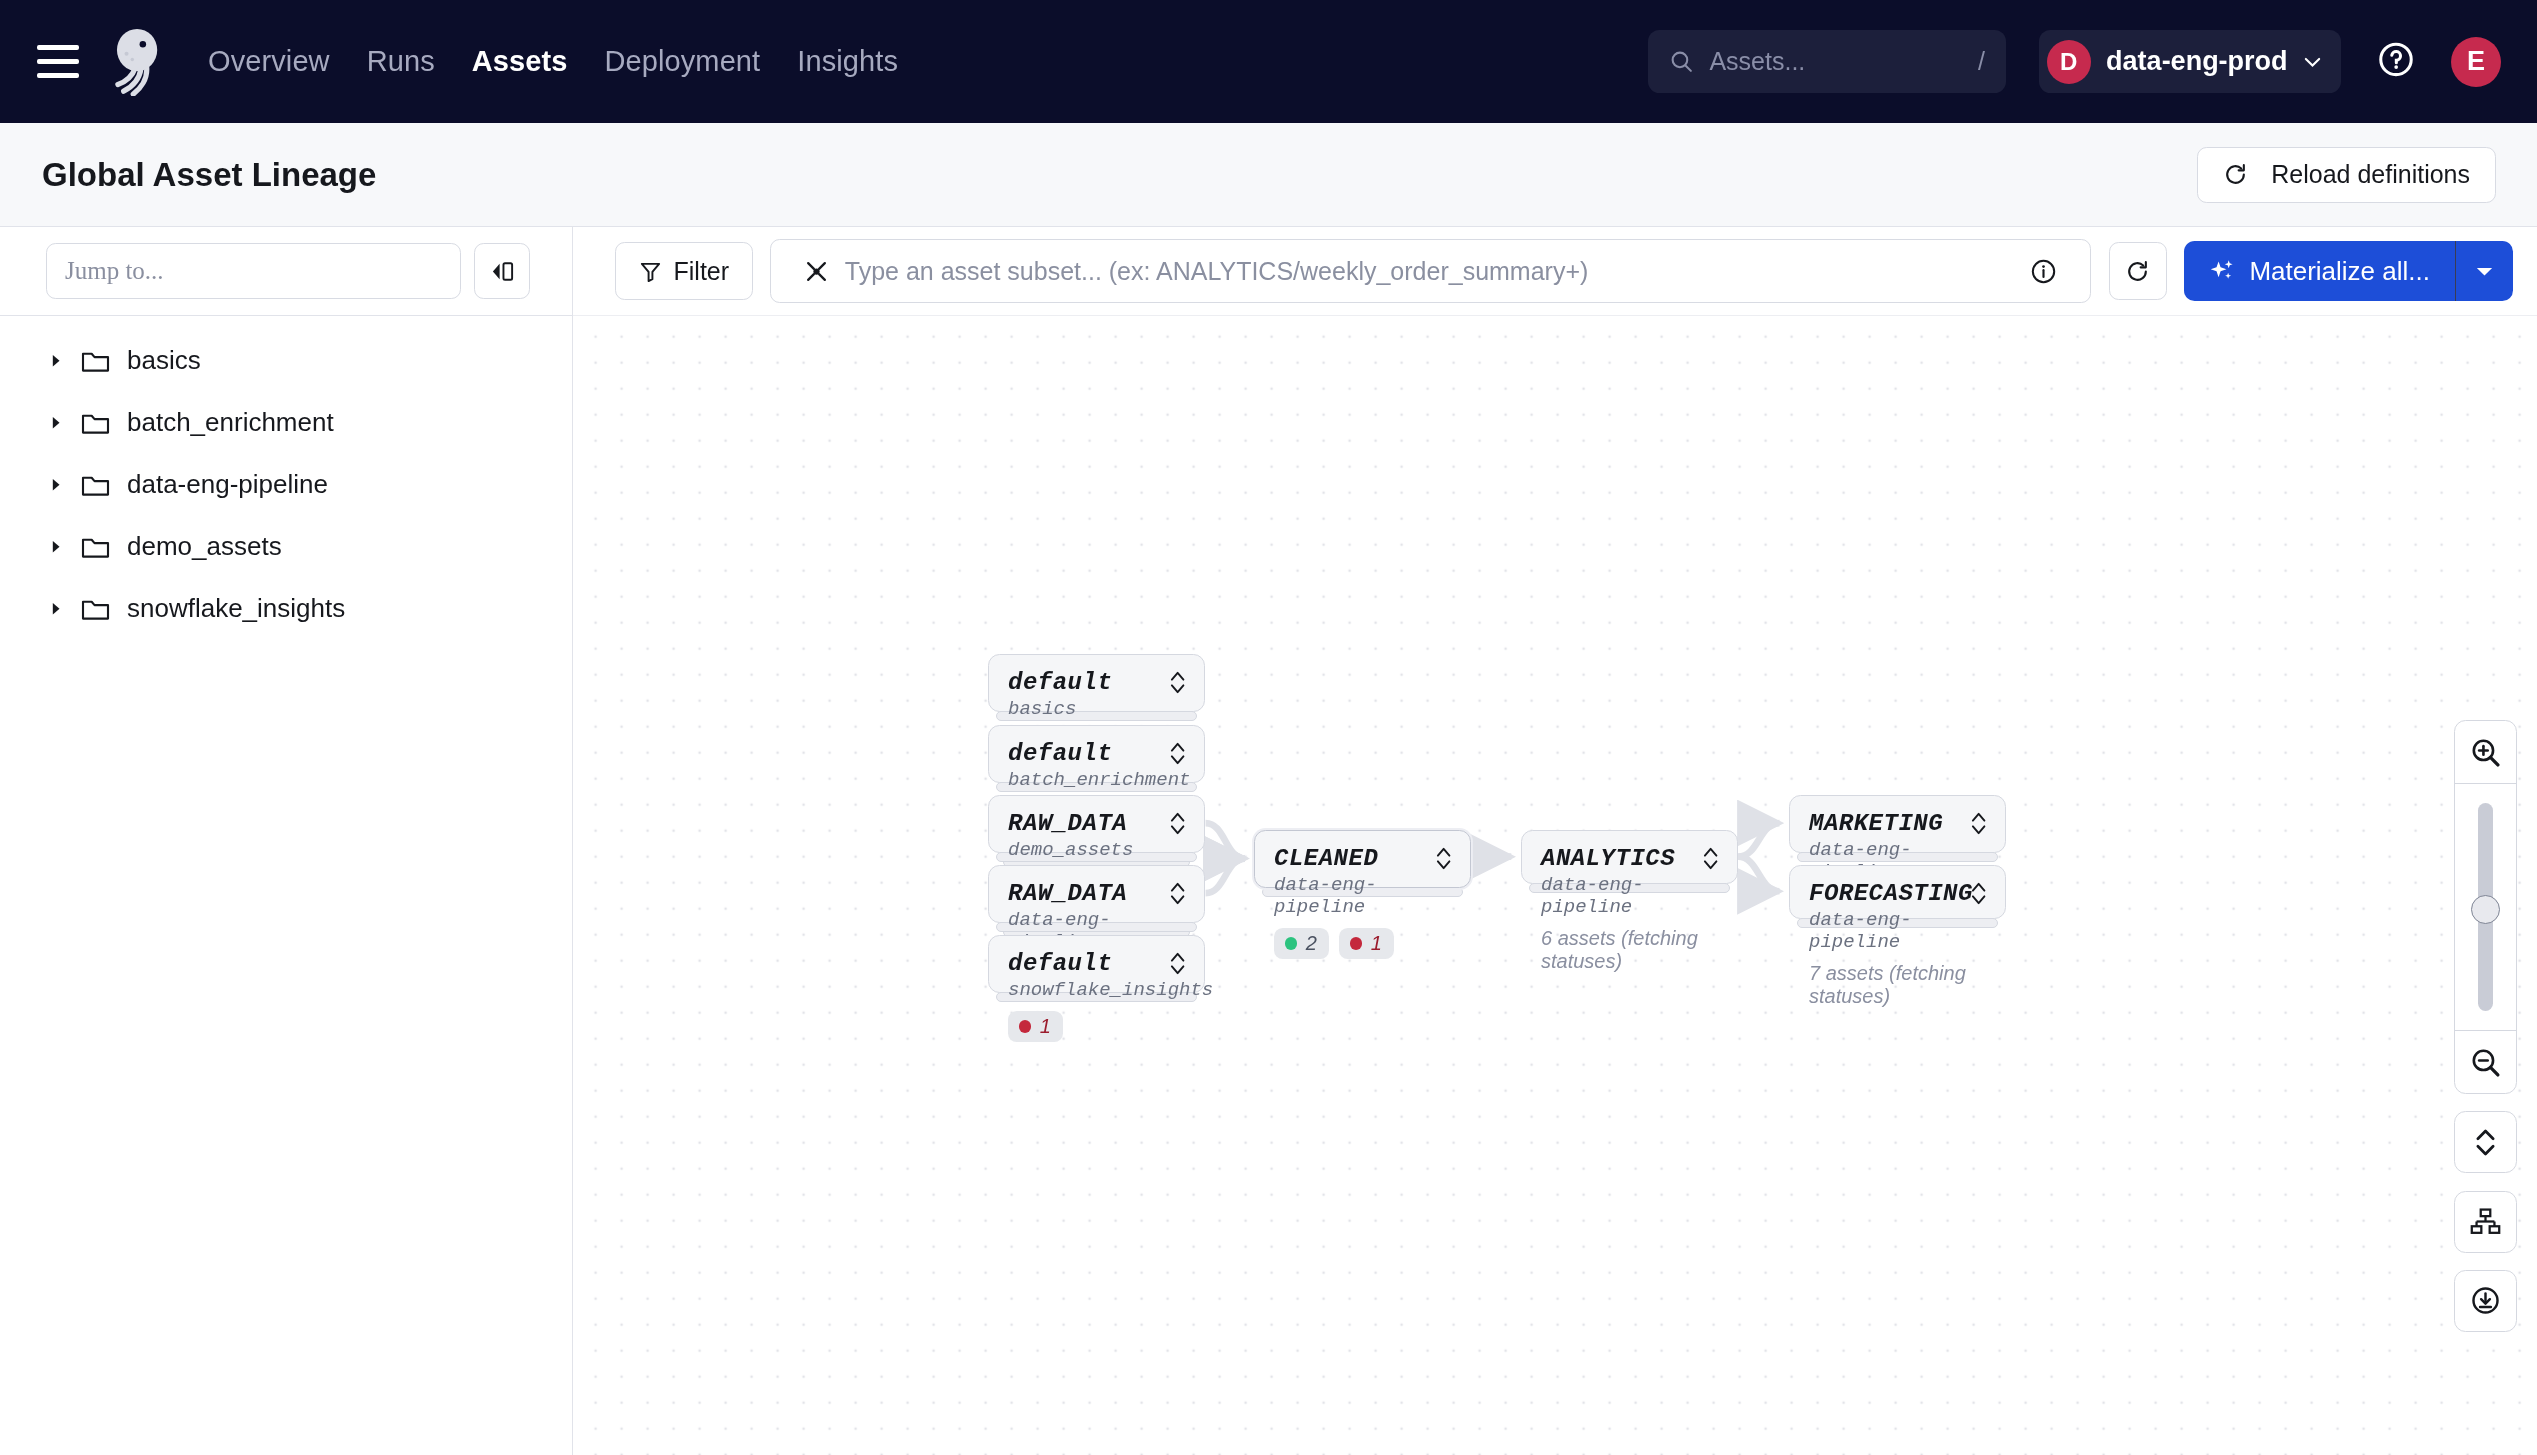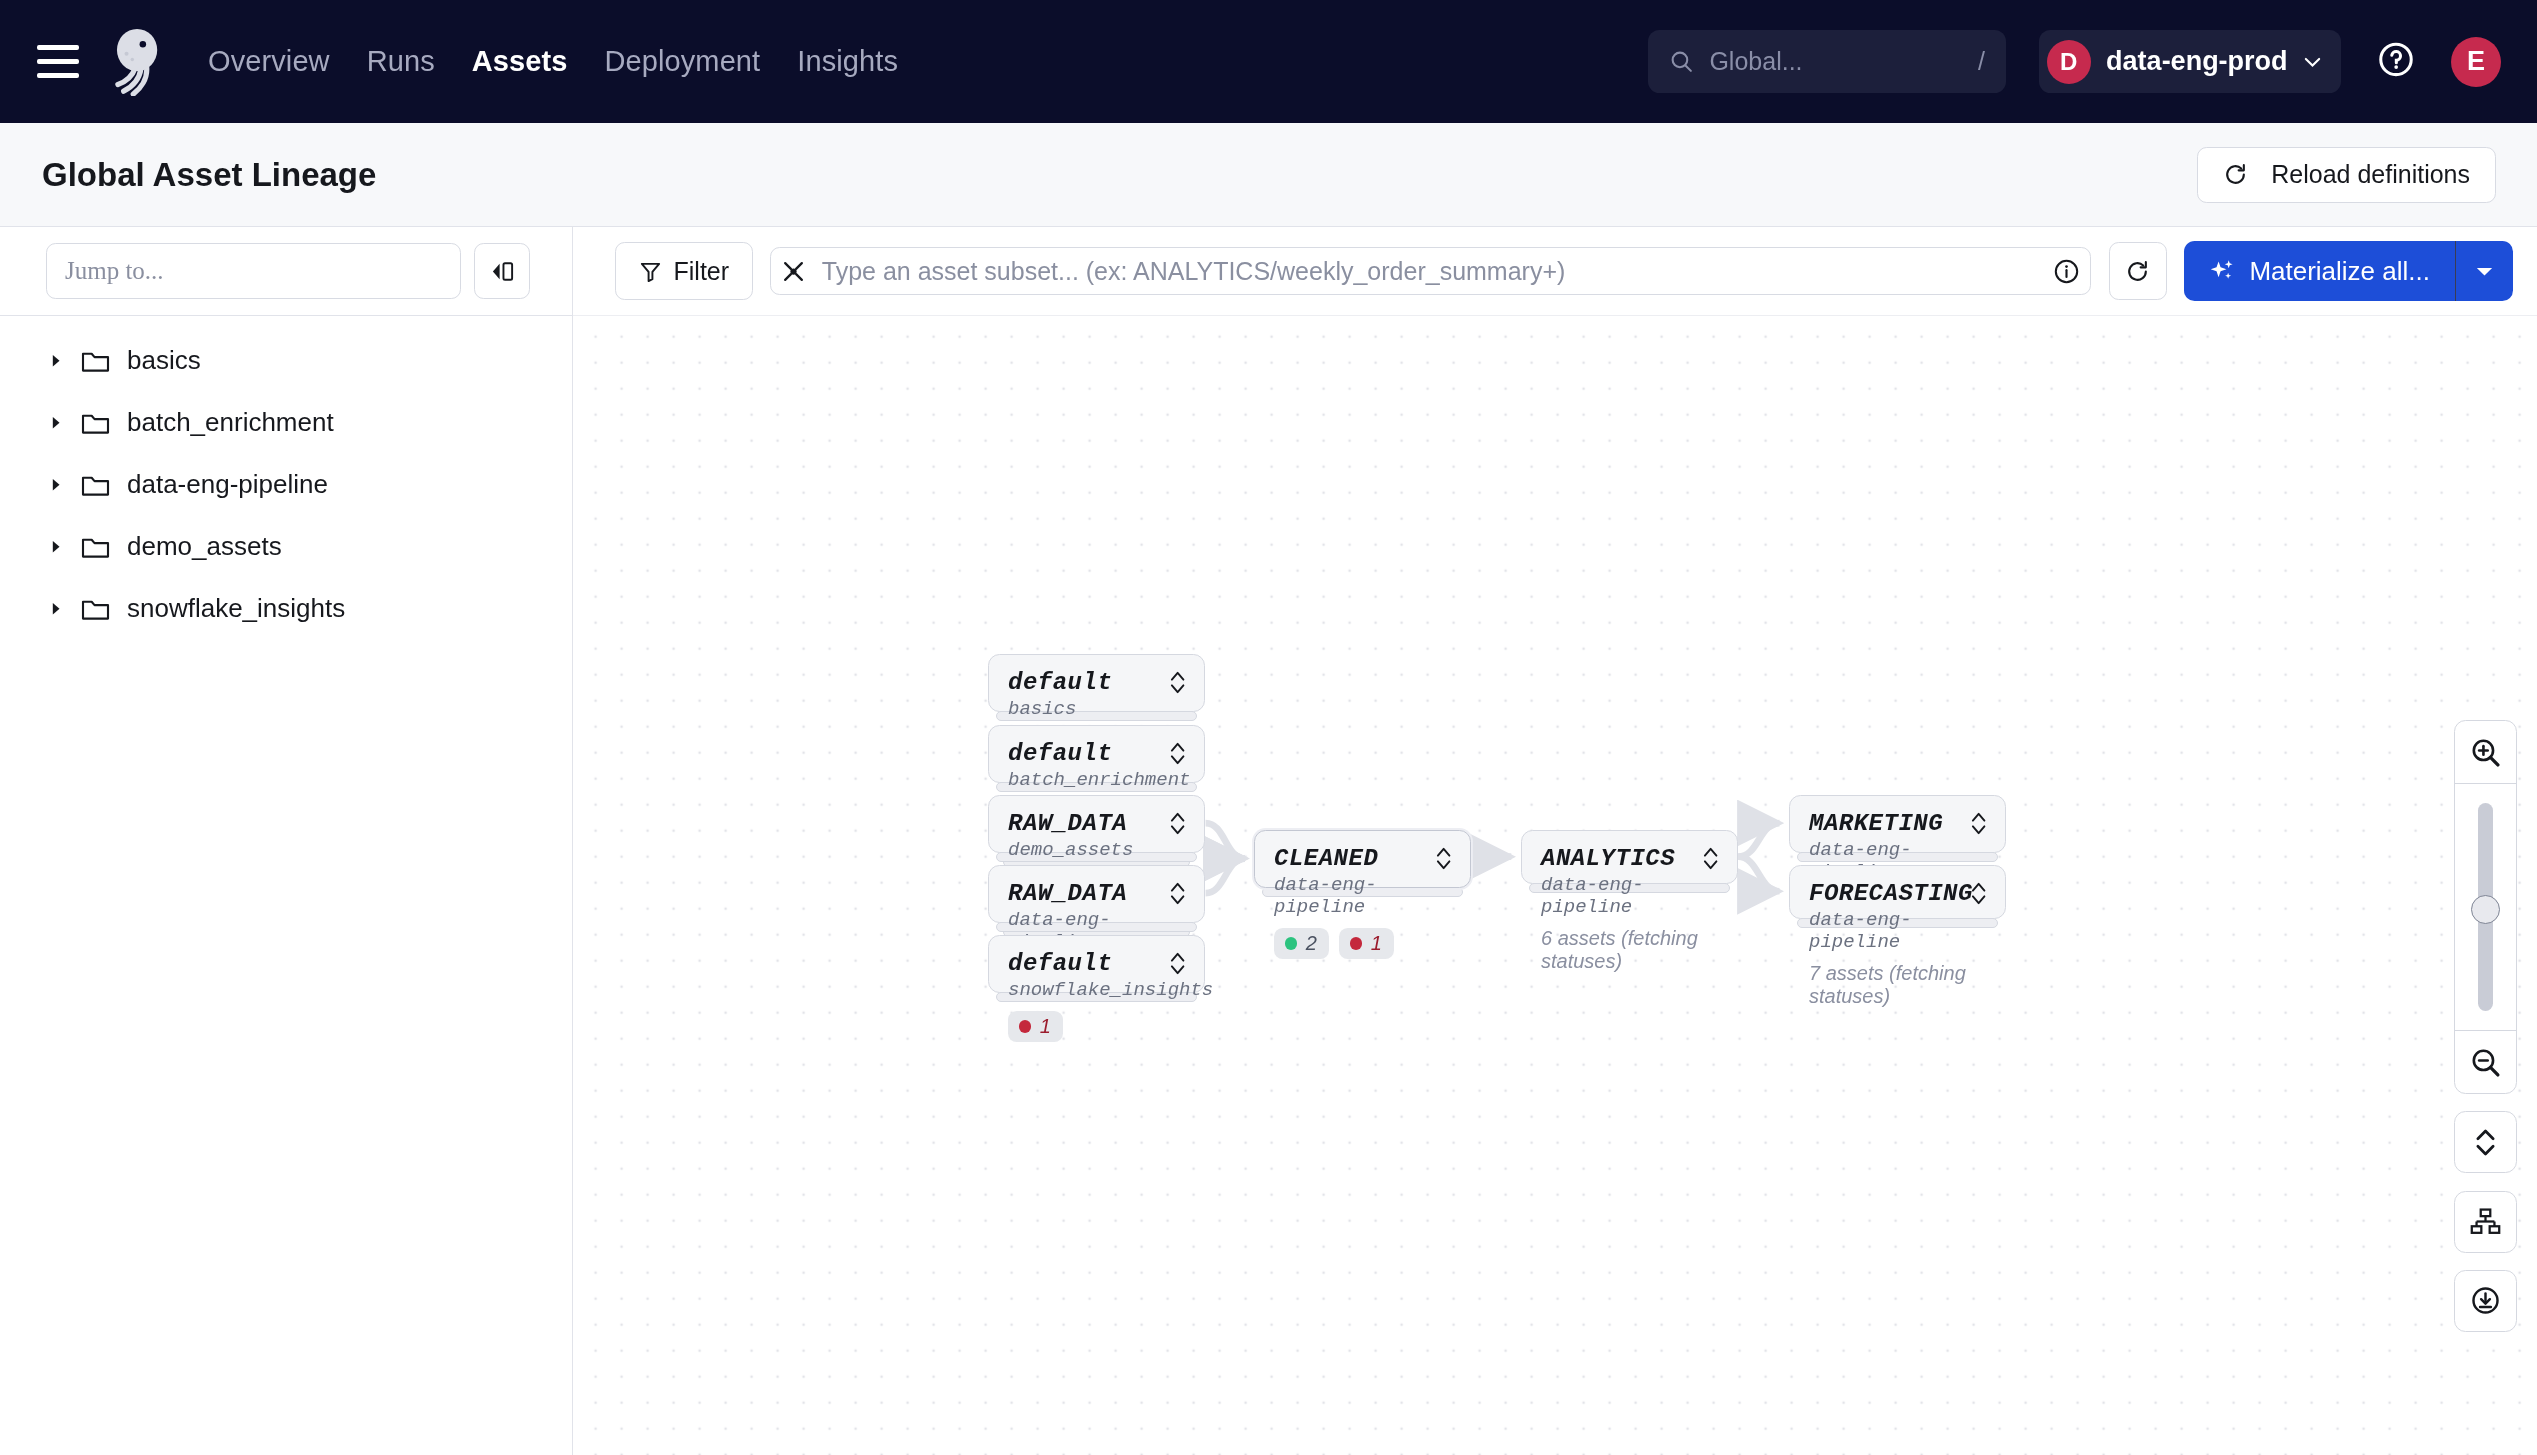--- a/index.html
+++ b/index.html
@@ -73,22 +73,22 @@
   .tree-row { height: 62px; display:flex; align-items:center; gap: 17.3px; padding-left: 48px; cursor:pointer; }
   .caret { width:15.4px; height:17.3px; flex:0 0 15.4px; }
   .folder { width:29px;height:25px; flex:0 0 29px; }
   .tree-label { font-size:26px; color:#16181D; }
 
   
   #main { flex:1; display:flex; flex-direction:column; position:relative; }
   #toolbar { height: 88px; display:flex; align-items:center; gap:17.3px; padding: 0 25px 0 42px; background:#fff; }
   .filter-btn { height:58px;border:1px solid #D8DBE3;border-radius:9.6px;background:#fff;
     display:flex;align-items:center;gap:11.5px;padding:0 23px;font-size:25px;color:#16181D;cursor:pointer;}
-  .subset-field { flex:1; height:48px; border:1px solid #D8DBE3; border-radius:9.6px; background:#fff;
-    display:flex; align-items:center; gap:15.4px; padding: 0 10px; cursor:text; }
+  .subset-field { flex:1; height:64px; border:1px solid #D8DBE3; border-radius:9.6px; background:#fff;
+    display:flex; align-items:center; gap:15.4px; padding: 0 33px; cursor:text; }
   .subset-field .ph { flex:1; font-size:25px; color:#8A8FA0; }
   .icon-btn { width:58px;height:58px;border:1px solid #D8DBE3;border-radius:9.6px;background:#fff;
     display:flex;align-items:center;justify-content:center;cursor:pointer; }
   .mat-group { display:flex; align-items:stretch; height:60px; border-radius:10.6px; overflow:hidden; background:#1d4ed8; }
   .mat-main { display:flex;align-items:center;gap:13.5px;padding:0 25px;color:#fff;font-size:26px;cursor:pointer;}
   .mat-caret { width:58px; display:flex;align-items:center;justify-content:center;
     border-left:1px solid #3A3C52; cursor:pointer; }
 
   
   #canvas {
@@ -166,21 +166,21 @@
     <div class="nav-link">Deployment</div>
     <div class="nav-link">Insights</div>
   </div>
 
   <div class="nav-right">
     <div class="searchbox">
       <svg width="25" height="25" viewBox="0 0 24 24">
         <circle cx="10.5" cy="10.5" r="7" stroke="#8A8EA8" stroke-width="2" fill="none"></circle>
         <line x1="15.8" y1="15.8" x2="21" y2="21" stroke="#8A8EA8" stroke-width="2" stroke-linecap="round"></line>
       </svg>
-      <div class="ph">Global...</div>
+      <div class="ph">Assets...</div>
       <div class="slash">/</div>
     </div>
     <div class="deploy-pill">
       <div class="dep-avatar">D</div>
       <div class="dep-name">data-eng-prod</div>
       <svg width="19" height="13.5" viewBox="0 0 20 14">
         <polyline points="3,4 10,11 17,4" stroke="#fff" stroke-width="2.2" fill="none" stroke-linecap="round"></polyline>
       </svg>
     </div>
     <svg class="help-icon" viewBox="0 0 24 26">

